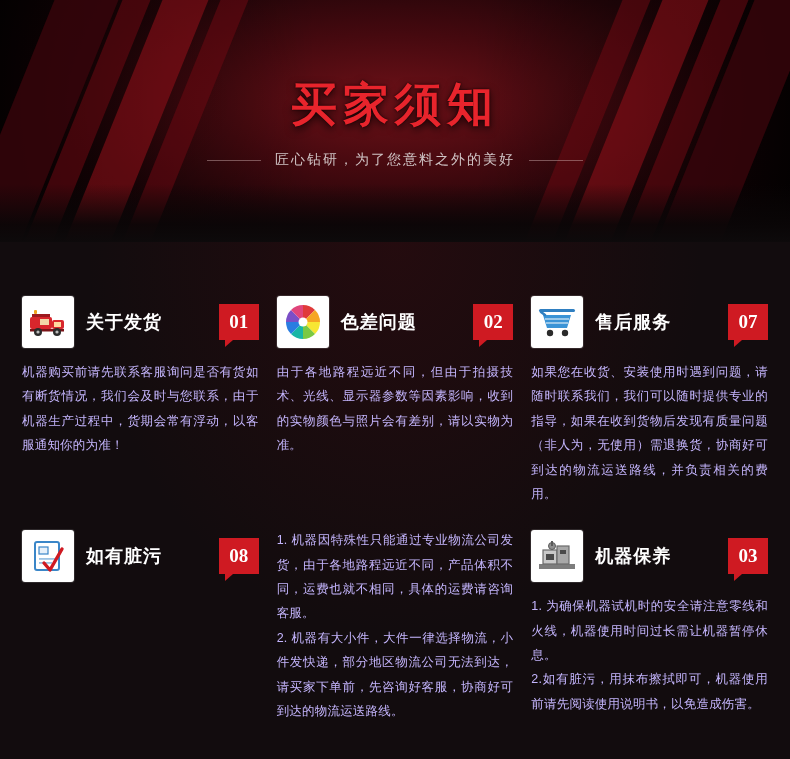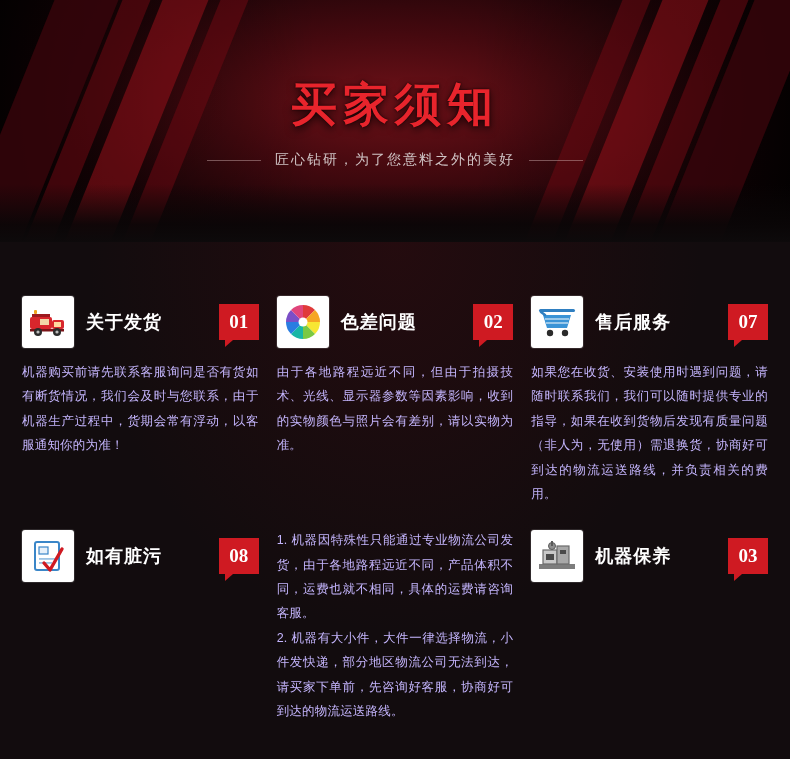--- a/index.html
+++ b/index.html
@@ -299,16 +299,20 @@
             <rect x="22" y="8" width="12" height="18" fill="#a8a8a8" stroke="#6b6b6b" stroke-width="1.2"></rect>
             <rect x="11" y="16" width="8" height="6" fill="#4a4a4a"></rect>
             <rect x="25" y="12" width="6" height="4" fill="#4a4a4a"></rect>
             <circle cx="17" cy="8" r="3.5" fill="#8f8f8f" stroke="#5a5a5a" stroke-width="1"></circle>
             <rect x="16" y="3" width="2" height="5" fill="#5a5a5a"></rect>
           </svg>
         </div>
         <div class="cell-title">机器保养</div>
         <div class="num-badge">03</div>
       </div>
+      <div class="cell-body">
+        <p>1. 为确保机器试机时的安全请注意零线和火线，机器使用时间过长需让机器暂停休息。</p>
+        <p>2.如有脏污，用抹布擦拭即可，机器使用前请先阅读使用说明书，以免造成伤害。</p>
+      </div>
     </div>
 
   </div>
 </div>
 
 </body></html>

